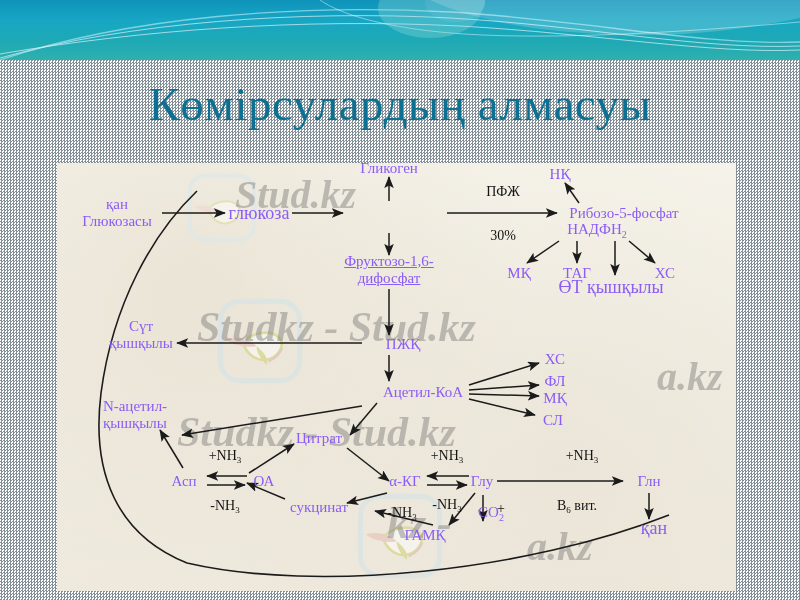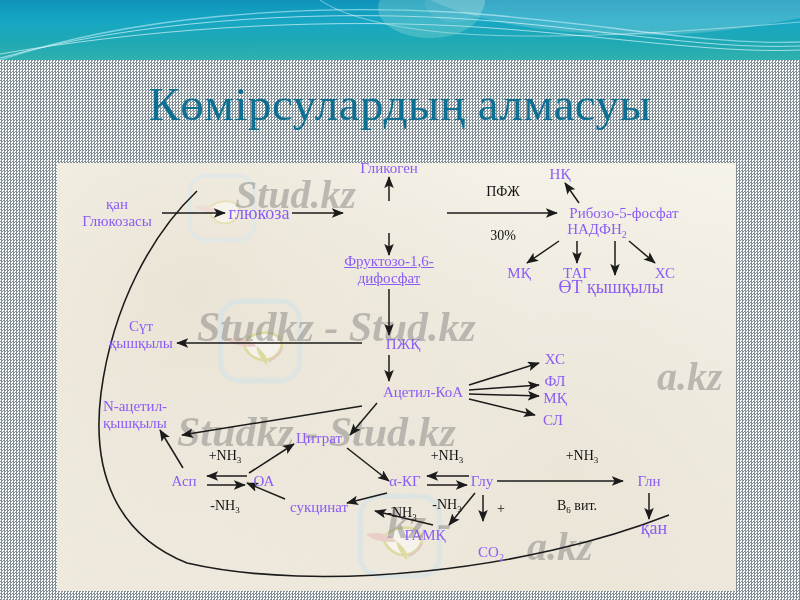--- a/index.html
+++ b/index.html
@@ -265,21 +265,21 @@
       <span>қышқылы</span>
     </div>
     <div class="node" style="left:262px;top:275px;">Цитрат</div>
     <div class="node" style="left:127px;top:318px;">Асп</div>
     <div class="node" style="left:207px;top:318px;">ОА</div>
     <div class="node" style="left:262px;top:344px;">сукцинат</div>
     <div class="node" style="left:348px;top:318px;">α-КГ</div>
     <div class="node" style="left:425px;top:318px;">Глу</div>
     <div class="node" style="left:592px;top:318px;">Глн</div>
     <div class="node" style="left:368px;top:372px;">ГАМҚ</div>
-    <div class="node" style="left:434px;top:392px;">CO<sub>2</sub></div>
+    <div class="node" style="left:434px;top:352px;">CO<sub>2</sub></div>
     <div class="node sm" style="left:597px;top:365px;">қан</div>
 
     <div class="lbl" style="left:446px;top:28px;">ПФЖ</div>
     <div class="lbl" style="left:446px;top:72px;">30%</div>
     <div class="lbl" style="left:168px;top:295px;">+NH<sub>3</sub></div>
     <div class="lbl" style="left:168px;top:345px;">-NH<sub>3</sub></div>
     <div class="lbl" style="left:390px;top:295px;">+NH<sub>3</sub></div>
     <div class="lbl" style="left:390px;top:344px;">-NH<sub>3</sub></div>
     <div class="lbl" style="left:525px;top:295px;">+NH<sub>3</sub></div>
     <div class="lbl" style="left:520px;top:345px;">В<sub>6</sub> вит.</div>

